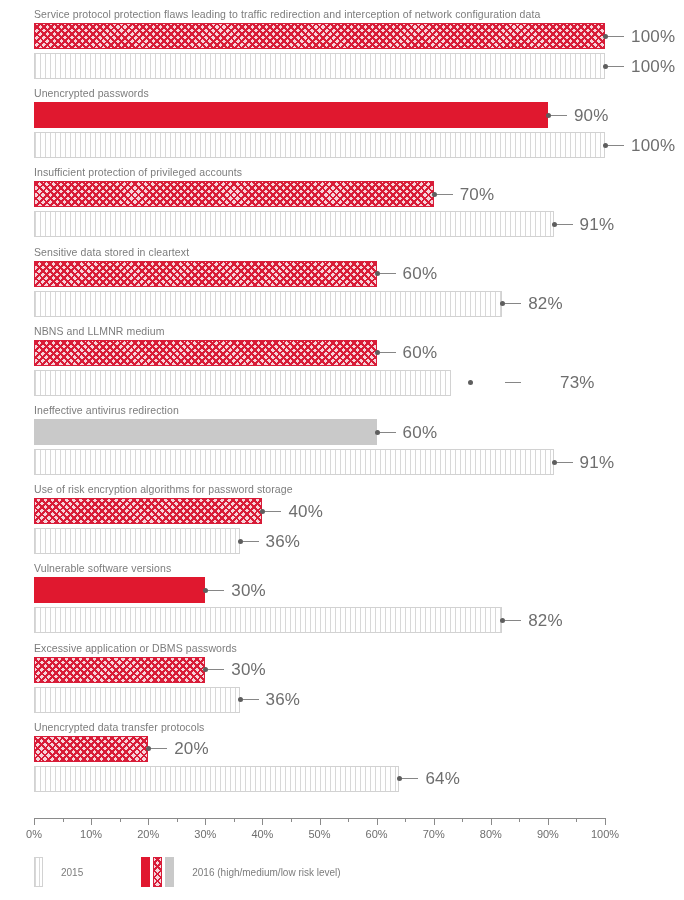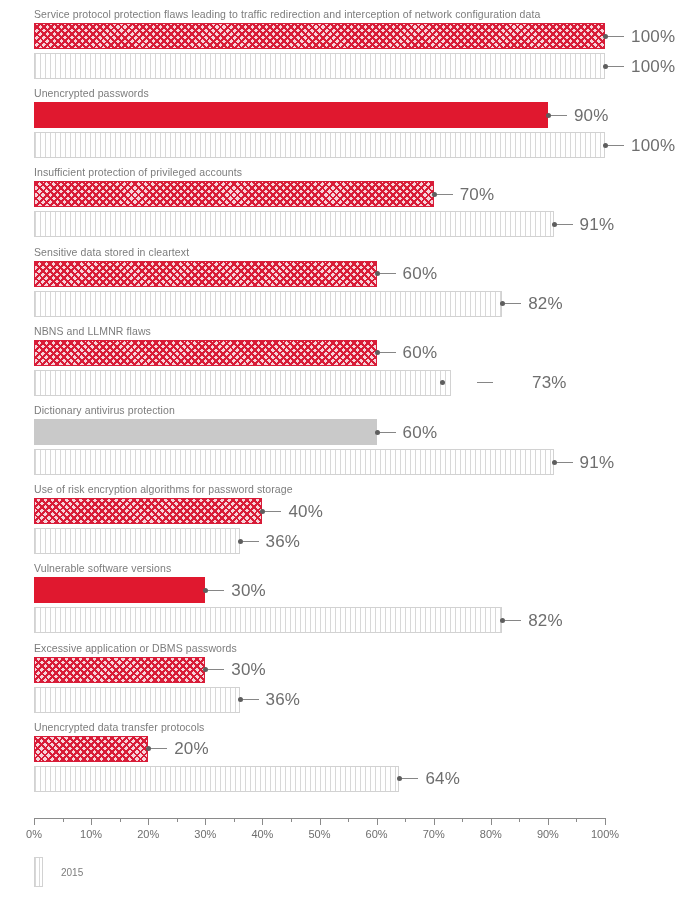--- a/index.html
+++ b/index.html
@@ -162,40 +162,40 @@
         <div class="bar-track" style="top: 45px; width: 571px;">
           <div class="bar y2015" style="width: 468.22px;"></div>
         </div>
         <div class="callout" style="top: 45px; left: 485.22px;">
           <span class="dot"></span>
           <span class="leader"></span>
           <span class="pct">82%</span>
         </div>
       </div>
       <div class="row" style="top: 324.8px;">
-        <div class="cat-label">NBNS and LLMNR flaws</div>
+        <div class="cat-label">NBNS and LLMNR medium</div>
         <div class="bar-track" style="top: 15px; width: 571px;">
           <div class="bar medium" style="width: 342.6px;"></div>
         </div>
         <div class="callout" style="top: 15px; left: 359.6px;">
           <span class="dot"></span>
           <span class="leader"></span>
           <span class="pct">60%</span>
         </div>
         <div class="bar-track" style="top: 45px; width: 571px;">
           <div class="bar y2015" style="width: 416.83px;"></div>
         </div>
-        <div class="callout" style="top: 45px; left: 425px; gap: 32px;">
+        <div class="callout" style="top: 45px; left: 453px; gap: 32px;">
           <span class="dot"></span>
           <span class="leader"></span>
           <span class="pct">73%</span>
         </div>
       </div>
       <div class="row" style="top: 404px;">
-        <div class="cat-label">Dictionary antivirus protection</div>
+        <div class="cat-label">Ineffective antivirus redirection</div>
         <div class="bar-track" style="top: 15px; width: 571px;">
           <div class="bar low" style="width: 342.6px;"></div>
         </div>
         <div class="callout" style="top: 15px; left: 359.6px;">
           <span class="dot"></span>
           <span class="leader"></span>
           <span class="pct">60%</span>
         </div>
         <div class="bar-track" style="top: 45px; width: 571px;">
           <div class="bar y2015" style="width: 519.61px;"></div>
@@ -318,14 +318,22 @@
       <div class="tick major" style="left: 588px;"></div>
       <div class="tick-label" style="left: 588px;">100%</div>
     </div>
   <div id="legend">
       <div class="legend-group" style="margin-right: 58px;">
         <div class="sw-stack">
           <span class="sw y2015"></span>
         </div>
         <span class="legend-text" style="margin-left: 18px;">2015</span>
       </div>
+      <div class="legend-group" style="margin-right: 0px;">
+        <div class="sw-stack">
+          <span class="sw high"></span>
+          <span class="sw medium"></span>
+          <span class="sw low"></span>
+        </div>
+        <span class="legend-text" style="margin-left: 18px;">2016 (high/medium/low risk level)</span>
+      </div>
     </div>
 </div>
 
 </body></html>

